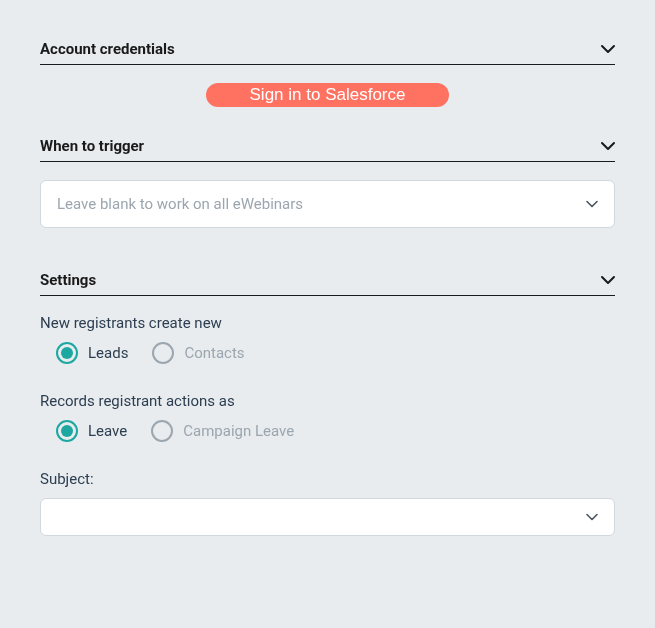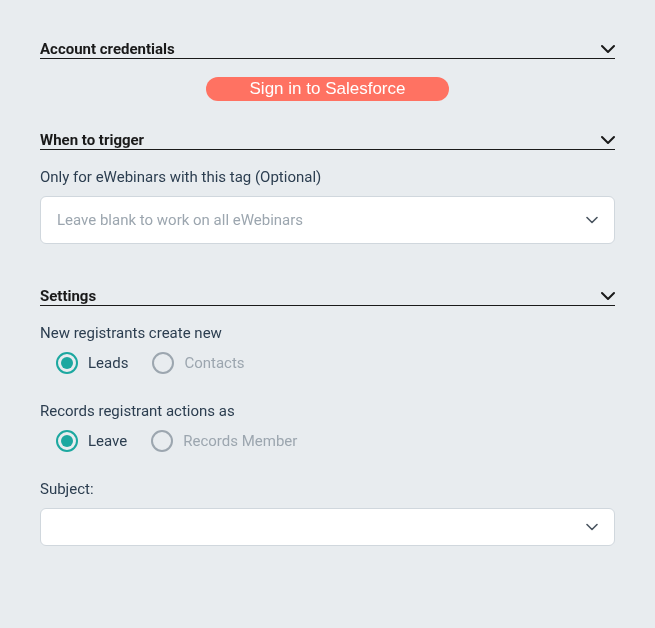--- a/index.html
+++ b/index.html
@@ -15,20 +15,21 @@
     }
     .container {
       background: #e8ecef;
       padding: 20px 20px 40px 20px;
     }
     .section-header {
       display: flex;
       justify-content: space-between;
       align-items: center;
       border-bottom: 1px solid #1a1a1a;
+      padding-bottom: 6px;
       margin-bottom: 18px;
     }
     .section-title {
       font-weight: 700;
       font-size: 15px;
       color: #1a1a1a;
     }
     .chevron-down {
       width: 14px;
       height: 10px;
@@ -141,21 +142,20 @@
 
   <div class="section-header section-gap">
     <span class="section-title">When to trigger</span>
     <span class="chevron-down">
       <svg width="14" height="10" viewBox="0 0 14 10">
           <path d="M1 2 L7 8 L13 2" stroke="#1a1a1a" stroke-width="2" fill="none" stroke-linecap="round" stroke-linejoin="round"></path>
         </svg>
     </span>
   </div>
 
-  <div class="label">Only for eWebinars with this tag (Optional)</div>
 
   <div class="select-box">
     <span class="select-placeholder">Leave blank to work on all eWebinars</span>
     <span class="select-chevron">
       <svg width="12" height="8" viewBox="0 0 12 8">
           <path d="M1 1.5 L6 6.5 L11 1.5" stroke="#4a5560" stroke-width="1.6" fill="none" stroke-linecap="round" stroke-linejoin="round"></path>
         </svg>
     </span>
   </div>
 
@@ -187,21 +187,21 @@
 
   <div class="radio-group">
     <div class="radio-option">
       <span class="radio-circle selected">
           <span class="radio-inner"></span>
         </span>
       <span class="radio-label">Leave</span>
     </div>
     <div class="radio-option">
       <span class="radio-circle"></span>
-      <span class="radio-label unselected">Records Member</span>
+      <span class="radio-label unselected">Campaign Leave</span>
     </div>
   </div>
 
   <div class="label">Subject:</div>
 
   <div class="select-box last-select">
     <span class="select-placeholder"></span>
     <span class="select-chevron">
       <svg width="12" height="8" viewBox="0 0 12 8">
           <path d="M1 1.5 L6 6.5 L11 1.5" stroke="#4a5560" stroke-width="1.6" fill="none" stroke-linecap="round" stroke-linejoin="round"></path>

